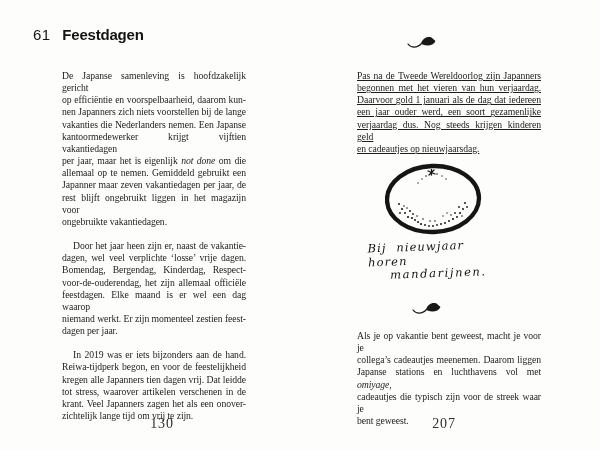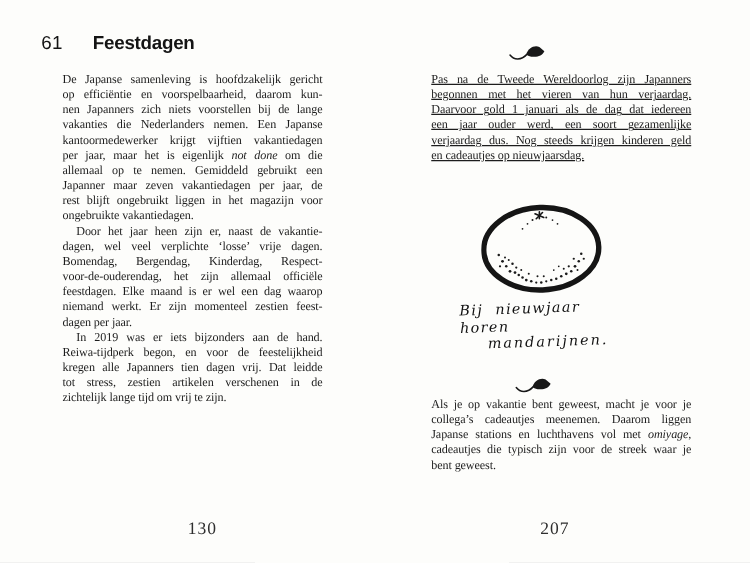--- a/index.html
+++ b/index.html
@@ -7,36 +7,36 @@
     position:relative;width:600px;height:450px;overflow:hidden;
     background:#fdfdfb;color:#1c1c1c;
     font-family:"Liberation Serif", serif;
   }
   .page{position:absolute;top:0;width:300px;height:450px;}
   .page.left{left:0;}
   .page.right{left:300px;}
 
   
   .heading{
-    position:absolute;left:33px;top:26px;display:flex;gap:24px;align-items:baseline;
+    position:absolute;left:33px;top:26px;display:flex;gap:12px;align-items:baseline;
     font-family:"Liberation Sans", sans-serif;font-size:15px;color:#141414;
   }
   .chapter-number{font-weight:400;letter-spacing:0.3px;}
   .chapter-title{font-weight:700;letter-spacing:-0.2px;text-align:center;}
 
   
   .body{
     position:absolute;width:208px;
     font-size:9.7px;line-height:12.15px;letter-spacing:-0.08px;
     color:#1d1d1d;
   }
   .left .body{left:50px;top:58px;}
   .right .body-1{left:45px;top:58px;text-decoration:underline;}
   .right .body-2{left:45px;top:318px;}
-  .para{margin:0;}
+  .para{margin:12px;}
   .line{text-align:justify;text-align-last:justify;white-space:normal;}
   .line.last{text-align-last:left;}
   .line.indent{text-indent:11px;}
   .line i{font-style:italic;}
 
   
   .pagenum{
     position:absolute;top:416px;width:208px;text-align:center;
     font-size:14px;letter-spacing:0.8px;color:#2e2e2e;
   }
@@ -89,21 +89,22 @@
           <div class="line">Bomendag, Bergendag, Kinderdag, Respect-</div>
           <div class="line">voor-de-ouderendag, het zijn allemaal officiële</div>
           <div class="line">feestdagen. Elke maand is er wel een dag waarop</div>
           <div class="line">niemand werkt. Er zijn momenteel zestien feest-</div>
           <div class="line last">dagen per jaar.</div>
         </div>
         <div class="para">
           <div class="line indent">In 2019 was er iets bijzonders aan de hand.</div>
           <div class="line">Reiwa-tijdperk begon, en voor de feestelijkheid</div>
           <div class="line">kregen alle Japanners tien dagen vrij. Dat leidde</div>
-          <div class="line">tot stress, zestien artikelen verschenen in de</div>
+          <div class="line">tot stress, waarover artikelen verschenen in de</div>
+          <div class="line">krant. Veel Japanners zagen het als een onover-</div>
           <div class="line last">zichtelijk lange tijd om vrij te zijn.</div>
         </div>
       </div>
 
     <div class="pagenum">130</div>
   </div>
 
   <div class="page right">
 
     <div class="ornament ornament-1">

